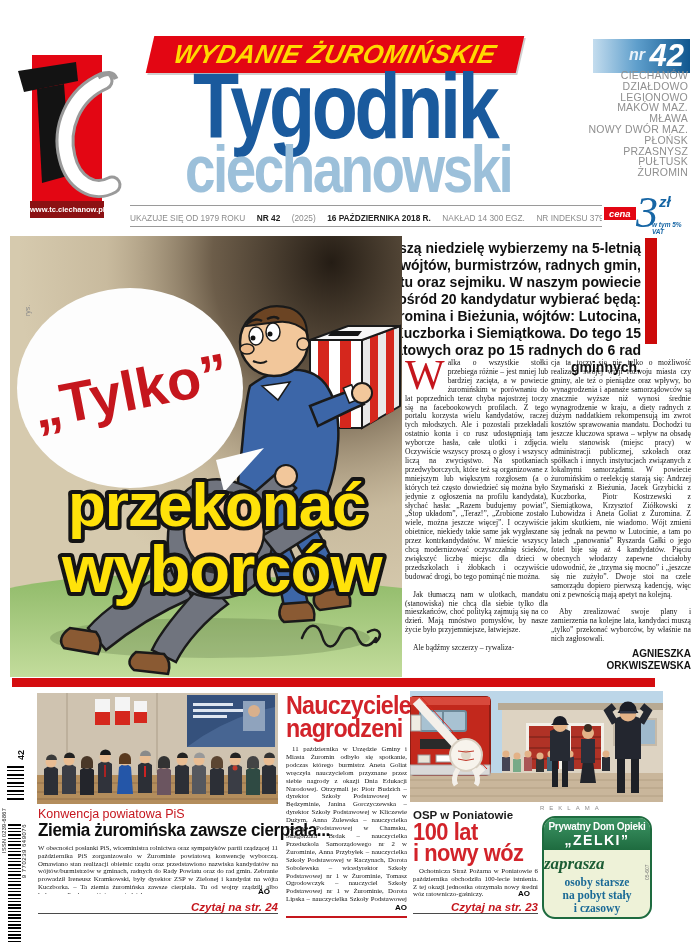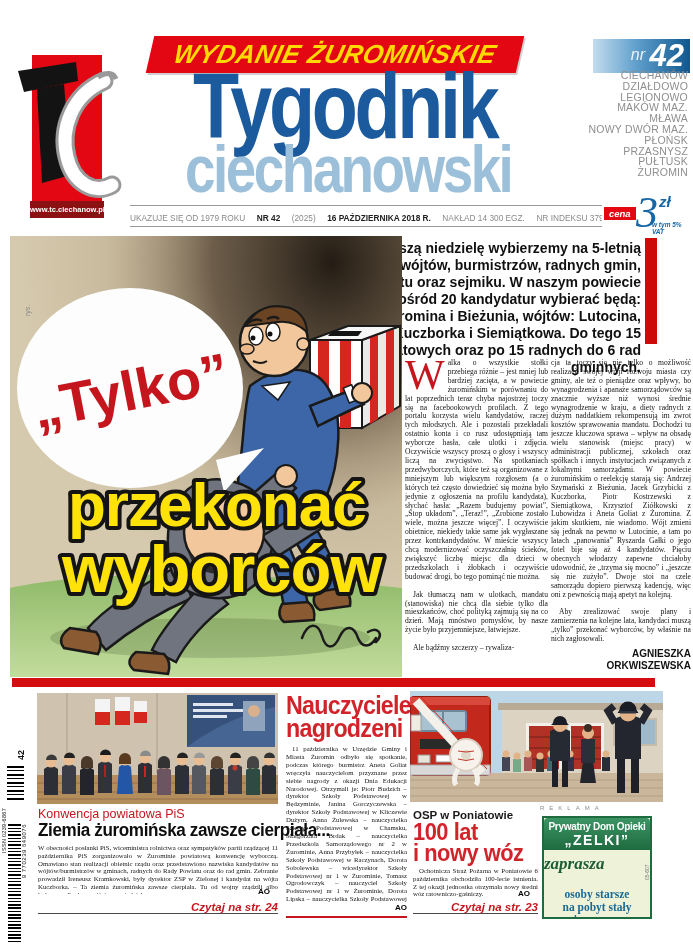--- a/index.html
+++ b/index.html
@@ -8,21 +8,21 @@
   .abs{position:absolute;}
 
   
   .edition-banner{left:150px;top:36px;width:370px;height:37px;background:#e30613;
      transform:skewX(-13deg);box-shadow:2px 2px 0 rgba(120,120,120,.35);}
   .edition-banner span{display:block;text-align:center;line-height:37px;color:#ffd900;
      font-weight:bold;font-style:italic;font-size:26px;letter-spacing:.5px;}
   .issue-badge{left:593px;top:39px;width:97px;height:34px;
      background:linear-gradient(90deg,#c3dcee 0%,#5f9fcc 45%,#10578f 100%);
      color:#fff;font-style:italic;text-align:right;padding-right:6px;box-sizing:border-box;}
-  .issue-badge .nr{font-size:16px;font-weight:normal;vertical-align:6px;color:#eaf3fa;}
+  .issue-badge .nr{font-size:16px;font-weight:bold;vertical-align:6px;color:#eaf3fa;}
   .issue-badge .num{font-size:31px;font-weight:bold;line-height:34px;}
   .logo{left:10px;top:55px;width:115px;height:139px;}
   .logo .redbox{position:absolute;left:22px;top:0;width:70px;height:146px;background:#e30613;}
   .logo svg{position:absolute;left:0;top:0;}
   .webstrip{position:absolute;left:20px;top:146px;width:74px;height:17px;background:#8c1113;
      color:#fff;font-size:7.5px;font-weight:bold;text-align:center;line-height:17px;}
   .title1{left:193px;top:60px;font-size:92px;font-weight:bold;color:#1a5a9d;
      letter-spacing:-4px;line-height:1;transform:scaleX(.82);transform-origin:left top;}
   .title2{left:185px;top:136px;font-size:66px;font-weight:bold;color:#9cc0da;
      letter-spacing:-3px;line-height:1;transform:scaleX(.83);transform-origin:left top;}
@@ -84,30 +84,30 @@
      line-height:21px;letter-spacing:-.5px;transform:scaleX(.95);transform-origin:left top;}
   .osp-head span{display:block;}
   .osp-body{left:413px;top:867px;width:125px;height:30px;overflow:hidden;
      font-family:"Liberation Serif",serif;font-size:6.8px;line-height:7.8px;text-align:justify;color:#151515;text-indent:6px;}
   .osp-ao{left:518px;top:889px;font-weight:bold;font-size:8px;}
   .osp-more{left:413px;top:897px;width:125px;text-align:right;}
   .osp-rule{left:413px;top:913px;width:125px;height:1px;background:#4a4a4a;}
 
   
   .rek-label{left:540px;top:805px;font-size:6px;letter-spacing:5px;color:#8c8c8c;}
-  .ad{left:542px;top:816px;width:110px;height:103px;border:2px solid #1e6b3f;border-radius:0;
+  .ad{left:542px;top:816px;width:110px;height:103px;border:2px solid #1e6b3f;border-radius:13px;
      background:#eef2d8;box-sizing:border-box;overflow:hidden;}
   .ad-head{background:linear-gradient(#3c9464,#1e6b3f);color:#fff;text-align:center;
      padding:3px 1px 2px 1px;border-radius:4px 4px 0 0;}
   .ad-head .l1{display:block;font-size:10px;font-weight:bold;letter-spacing:-.3px;}
   .ad-head .l2{display:block;font-size:14px;font-weight:bold;letter-spacing:1.5px;}
   .ad-invite{font-family:"Liberation Serif",serif;font-style:italic;font-weight:bold;
      color:#1c5c34;font-size:17px;margin-top:4px;}
   .ad-offer{text-align:center;color:#1b6a96;font-weight:bold;
-     font-family:"Liberation Serif",serif;font-size:11.5px;line-height:13px;margin-top:14px;}
+     font-family:"Liberation Serif",serif;font-size:11.5px;line-height:13px;margin-top:2px;}
   .ad-offer span{display:block;}
   .ad-addr{text-align:center;font-size:6.6px;font-weight:bold;color:#333;margin-top:5px;line-height:8px;}
   .ad-addr span{display:block;}
   .ad-code{position:absolute;left:644px;top:880px;font-size:5px;color:#777;
      transform:rotate(-90deg);transform-origin:left top;}
 
   
   .bc{left:2px;top:748px;width:28px;height:200px;}
   .bc-42{position:absolute;left:14px;top:2px;writing-mode:vertical-rl;transform:rotate(180deg);
      font-weight:bold;font-size:9px;color:#111;}

